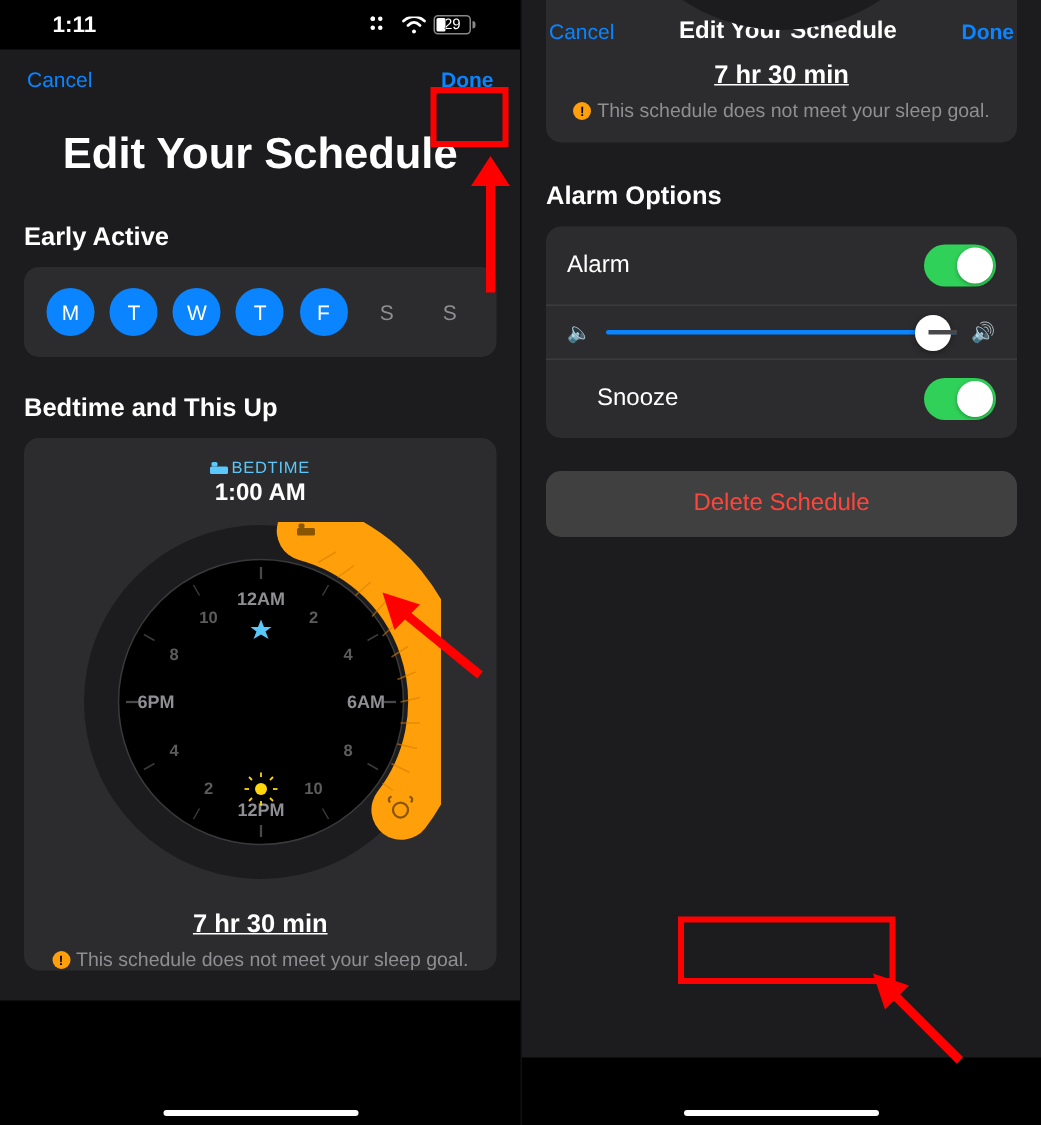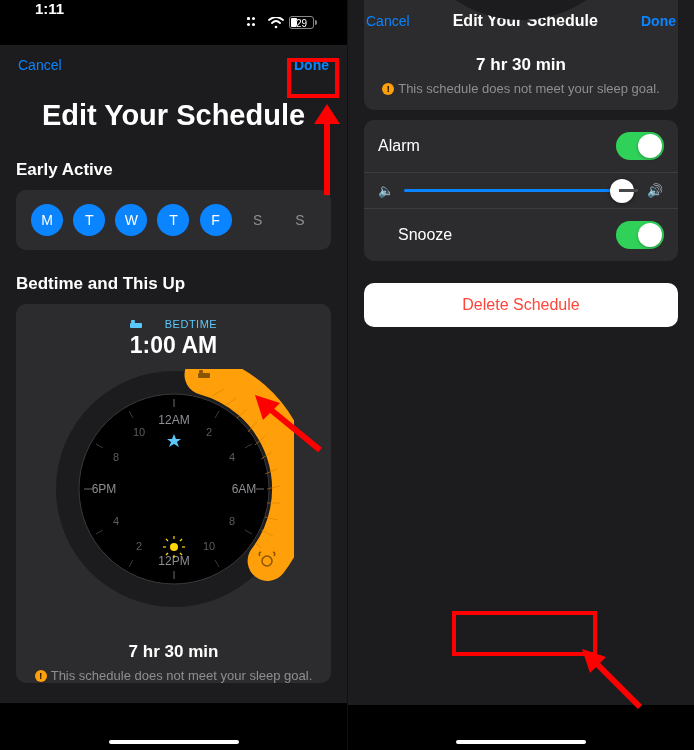--- a/index.html
+++ b/index.html
@@ -14,23 +14,24 @@
     }
     .screen {
       width: 347px;
       height: 750px;
       background: #000;
       position: relative;
       overflow: hidden;
     }
     .screen + .screen { border-left: 1px solid #111; }
     .status-bar {
-      height: 45px;
+      height: 33px;
       display: flex;
       justify-content: space-between;
+      align-items: center;
       padding: 0 30px 0 35px;
       font-size: 15px;
       font-weight: 600;
     }
     .status-icons {
       display: flex;
       align-items: center;
       gap: 5px;
     }
     .dual-sim {
@@ -149,40 +150,42 @@
       margin-bottom: 8px;
     }
     .time-col { text-align: center; }
     .time-label {
       font-size: 11px;
       color: #5ac8fa;
       font-weight: 500;
       letter-spacing: 0.5px;
       display: flex;
       align-items: center;
-      justify-content: space-between;
-      gap: 15px;
+      justify-content: flex-start;
+      gap: 2px;
     }
     .time-label.wake { color: #ff9f0a; }
     .time-value {
-      font-size: 23px;
+      font-size: 16px;
       font-weight: 600;
       margin-top: 2px;
     }
     .clock-container {
       position: relative;
       width: 240px;
       height: 240px;
       margin: 10px auto 0;
+      font-weight: bold;
     }
     .summary-text {
       text-align: center;
       font-size: 17px;
       font-weight: 600;
-      margin-top: 33px;
+      margin-top: 18px;
+      text-decoration: underline;
     }
     .warning-text {
       text-align: center;
       font-size: 13px;
       color: #8e8e93;
       margin-top: 6px;
       display: flex;
       align-items: center;
       justify-content: center;
       gap: 4px;
@@ -270,21 +273,21 @@
       position: absolute;
       width: 24px;
       height: 24px;
       background: #fff;
       border-radius: 50%;
       top: -10px;
       left: 88%;
       box-shadow: 0 1px 4px rgba(0,0,0,0.4);
     }
     .delete-btn {
-      background: #ffffff;
+      background: #404040;
       border: none;
       width: 100%;
       padding: 13px;
       border-radius: 10px;
       color: #ff453a;
       font-size: 16px;
       margin-top: 22px;
       cursor: pointer;
     }
     .annotation-box {
@@ -556,20 +559,21 @@
             </g>
           </svg>
         </div>
         <div class="summary-text">7 hr 30 min</div>
         <div class="warning-text" style="padding-bottom:14px;">
           <span class="warning-icon">!</span>
           <span>This schedule does not meet your sleep goal.</span>
         </div>
       </div>
 
+      <div class="section-title-2">Alarm Options</div>
       <div class="list-group">
         <div class="list-item">
           <span>Alarm</span>
           <div class="toggle"></div>
         </div>
         <div class="slider-row">
           <span class="vol-icon">🔈</span>
           <div class="slider-track">
             <div class="slider-thumb"></div>
           </div>

